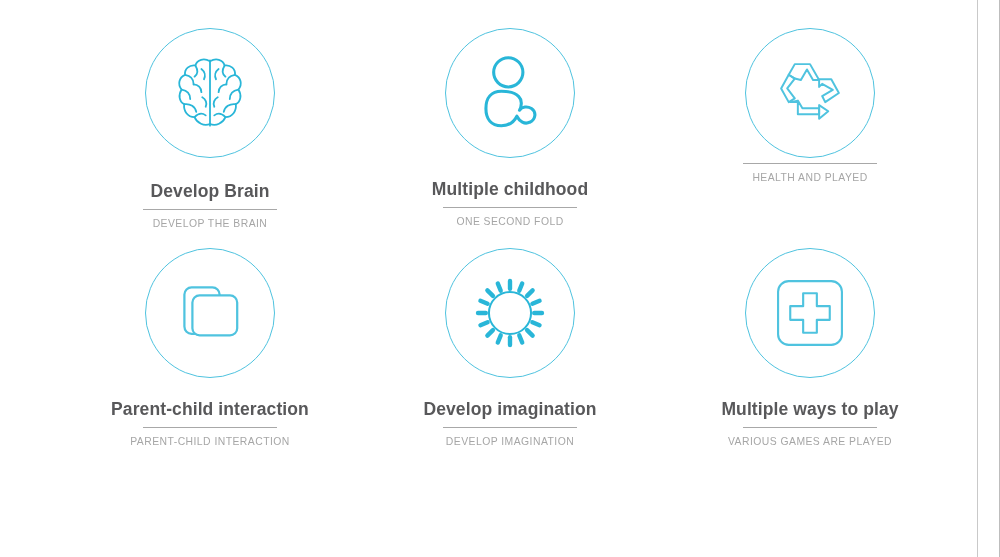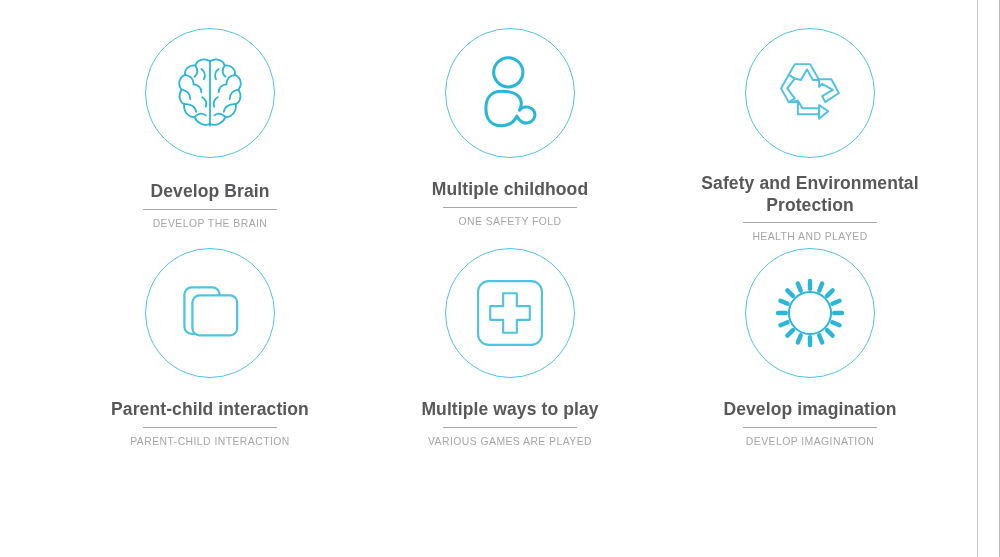--- a/index.html
+++ b/index.html
@@ -153,69 +153,54 @@
             <circle cx="48" cy="26" r="17"></circle>
             <path d="M40 48 C28 48 22 56 22 68 C22 80 28 88 40 88
                      C50 88 55 83 58 77 C61 83 67 87 73 84
                      C80 81 81 72 75 68 C70 65 64 66 61 70
                      C64 65 64 58 60 54 C56 49 48 48 40 48 Z"></path>
           </svg>
         </span>
       </div>
       <div class="feature-title">Multiple childhood</div>
       <div class="feature-divider"></div>
-      <div class="feature-sub">ONE SAFETY FOLD</div>
+      <div class="feature-sub">ONE SECOND FOLD</div>
     </div>
 
     <div class="feature-card card-3">
       <div class="icon-circle">
         <span>
           <svg width="76" height="76" viewBox="0 0 100 100" fill="none" stroke="#4fc3df" stroke-width="2.6" stroke-linecap="round" stroke-linejoin="round">
 
             <path d="M38 33 L46 19 L54 33 L62 33 L50 12 L30 12 L22 26 L30 31 Z"></path>
 
             <path d="M66 38 L80 46 L66 54 L70 62 L88 50 L78 32 L62 32 L62 42 Z"></path>
 
             <path d="M34 62 L34 78 L62 78 L62 70 L40 70 L34 60 L24 62 Z"></path>
             <path d="M62 84 L74 74 L62 66 Z"></path>
             <path d="M22 26 L12 44 L22 62 L30 57 L20 44 L30 31 Z"></path>
           </svg>
         </span>
       </div>
-      <div class="feature-title">Safety and Environmental Protection</div>
       <div class="feature-divider"></div>
       <div class="feature-sub">HEALTH AND PLAYED</div>
     </div>
 
     <div class="feature-card card-4">
       <div class="icon-circle">
         <span>
           <svg width="80" height="80" viewBox="0 0 100 100" fill="none" stroke="#4fc3df" stroke-width="2.8" stroke-linecap="round" stroke-linejoin="round">
             <rect x="18" y="18" width="44" height="58" rx="9"></rect>
             <rect x="28" y="28" width="56" height="50" rx="9" fill="#ffffff"></rect>
           </svg>
         </span>
       </div>
       <div class="feature-title">Parent-child interaction</div>
       <div class="feature-divider"></div>
       <div class="feature-sub">PARENT-CHILD INTERACTION</div>
-    </div>
-
-    <div class="feature-card card-6">
-      <div class="icon-circle">
-        <span>
-          <svg width="76" height="76" viewBox="0 0 100 100" fill="none" stroke="#4fc3df" stroke-width="2.8" stroke-linecap="round" stroke-linejoin="round">
-            <rect x="8" y="8" width="84" height="84" rx="14"></rect>
-            <path d="M41 24 L59 24 L59 41 L76 41 L76 59 L59 59 L59 76 L41 76 L41 59 L24 59 L24 41 L41 41 Z"></path>
-          </svg>
-        </span>
-      </div>
-      <div class="feature-title">Multiple ways to play</div>
-      <div class="feature-divider"></div>
-      <div class="feature-sub">VARIOUS GAMES ARE PLAYED</div>
     </div>
 
     <div class="feature-card card-5">
       <div class="icon-circle">
         <span>
           <svg width="78" height="78" viewBox="0 0 100 100" fill="none" stroke="#29b6d8" stroke-linecap="round">
             <circle cx="50" cy="50" r="27" stroke-width="2.6"></circle>
             <g stroke-width="5.6">
               <line x1="50" y1="9" x2="50" y2="19"></line>
               <line x1="65.7" y1="12.1" x2="61.9" y2="21.3"></line>
@@ -235,14 +220,28 @@
               <line x1="34.3" y1="12.1" x2="38.1" y2="21.3"></line>
             </g>
           </svg>
         </span>
       </div>
       <div class="feature-title">Develop imagination</div>
       <div class="feature-divider"></div>
       <div class="feature-sub">DEVELOP IMAGINATION</div>
     </div>
 
+    <div class="feature-card card-6">
+      <div class="icon-circle">
+        <span>
+          <svg width="76" height="76" viewBox="0 0 100 100" fill="none" stroke="#4fc3df" stroke-width="2.8" stroke-linecap="round" stroke-linejoin="round">
+            <rect x="8" y="8" width="84" height="84" rx="14"></rect>
+            <path d="M41 24 L59 24 L59 41 L76 41 L76 59 L59 59 L59 76 L41 76 L41 59 L24 59 L24 41 L41 41 Z"></path>
+          </svg>
+        </span>
+      </div>
+      <div class="feature-title">Multiple ways to play</div>
+      <div class="feature-divider"></div>
+      <div class="feature-sub">VARIOUS GAMES ARE PLAYED</div>
+    </div>
+
   </div>
 </div>
 
 </body></html>

